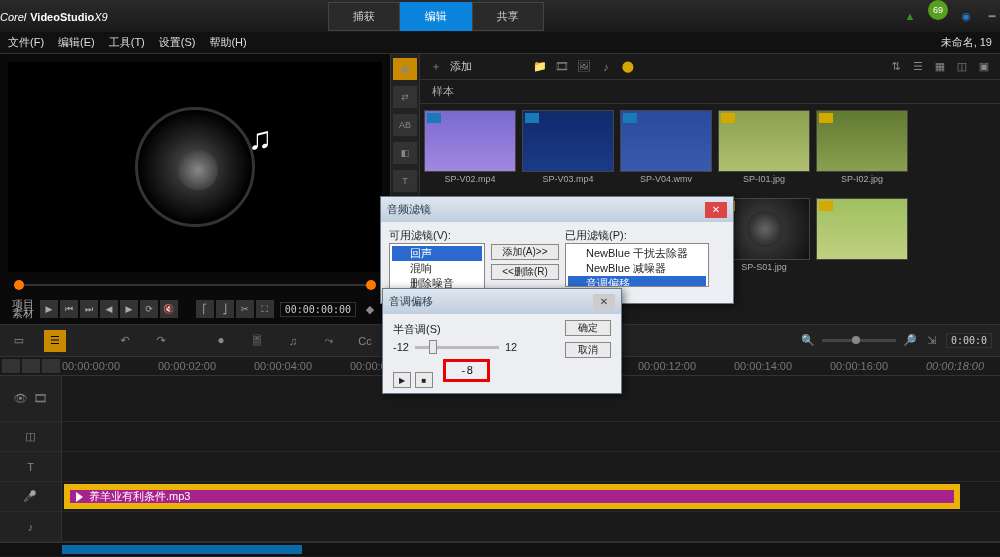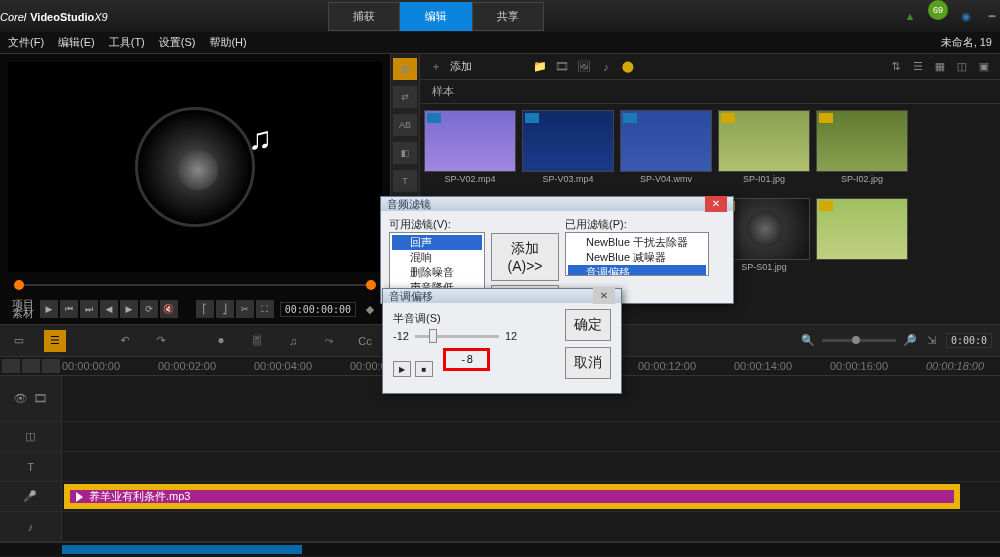--- a/index.html
+++ b/index.html
@@ -57,32 +57,32 @@
 .track{height:30px;display:flex;border-bottom:1px solid #2a2a2a}
 .track.tall{height:46px}
 .track-head{width:62px;background:#222;display:flex;align-items:center;justify-content:center;gap:4px;border-right:1px solid #333}
 .track-lane{flex:1;position:relative;background:#1a1a1a}
 .clip{position:absolute;top:2px;bottom:2px;left:2px;right:40px;background:#a8228e;border:6px solid #eab308;display:flex;align-items:center;padding:0 6px;color:#fff}
 .clip .tri{width:0;height:0;border-top:5px solid transparent;border-bottom:5px solid transparent;border-left:7px solid #fff;margin-right:6px}
 .hscroll{height:14px;background:#111;position:relative;border-top:1px solid #333}
 .hscroll-thumb{position:absolute;top:2px;left:62px;height:9px;width:240px;background:#0a6aa8}
 
 .dlg{position:absolute;background:#eceef1;border:1px solid #6a7a8c;box-shadow:2px 2px 8px rgba(0,0,0,.5);font-size:11px;color:#222}
-.dlg-title{height:14px;background:linear-gradient(#dfe7f0,#c0cedd);display:flex;align-items:center;padding:0 6px;color:#2a3a4a}
+.dlg-title{height:25px;background:linear-gradient(#dfe7f0,#c0cedd);display:flex;align-items:center;padding:0 6px;color:#2a3a4a}
 .dlg-title .x{margin-left:auto;width:22px;height:16px;background:#d44;color:#fff;text-align:center;line-height:16px;font-size:10px;cursor:pointer}
 .dlg-title .x.gray{background:#ccc;color:#444}
 .dlg1{left:380px;top:196px;width:354px;height:108px;z-index:5}
 .dlg1-body{display:flex;padding:6px 8px;gap:6px}
 .listbox{border:1px solid #888;background:#fff;padding:2px;font-family:SimSun,monospace;font-size:11px;overflow:hidden}
 .lb-item{padding:0 18px;white-space:nowrap}
 .lb-item.sel{background:#2a6ad0;color:#fff}
 .dlg1 .col1{width:96px}
 .dlg1 .col2{width:68px;display:flex;flex-direction:column;gap:4px;align-items:stretch}
 .dlg1 .col3{width:144px}
-.winbtn{border:1px solid #888;background:#eaeaea;padding:6px 4px;font-size:14px;cursor:pointer;text-align:center}
+.winbtn{border:1px solid #888;background:#eaeaea;padding:0 4px;font-size:10px;cursor:pointer;text-align:center}
 .dlg2{left:382px;top:288px;width:240px;height:106px;z-index:6}
 .dlg2-body{padding:8px 10px;position:relative;height:80px}
 .slider-row{display:flex;align-items:center;gap:6px;margin-top:4px}
 .slider-row .trk{width:84px;height:3px;background:#bbb;position:relative}
 .slider-row .hnd{position:absolute;width:8px;height:14px;background:#eaeaea;border:1px solid #888;top:-6px;left:14px}
 .redbox{border:3px solid #e00;padding:2px 14px;font-family:monospace;display:inline-block;margin-left:50px;margin-top:6px}
 .dlg2-btns{position:absolute;right:10px;top:6px;display:flex;flex-direction:column;gap:6px}
 .dlg2-btns .winbtn{width:46px}
 .pbtns{position:absolute;left:10px;bottom:6px;display:flex;gap:4px}
 .pbtns div{width:18px;height:16px;border:1px solid #888;background:#eaeaea;display:flex;align-items:center;justify-content:center;font-size:8px}

